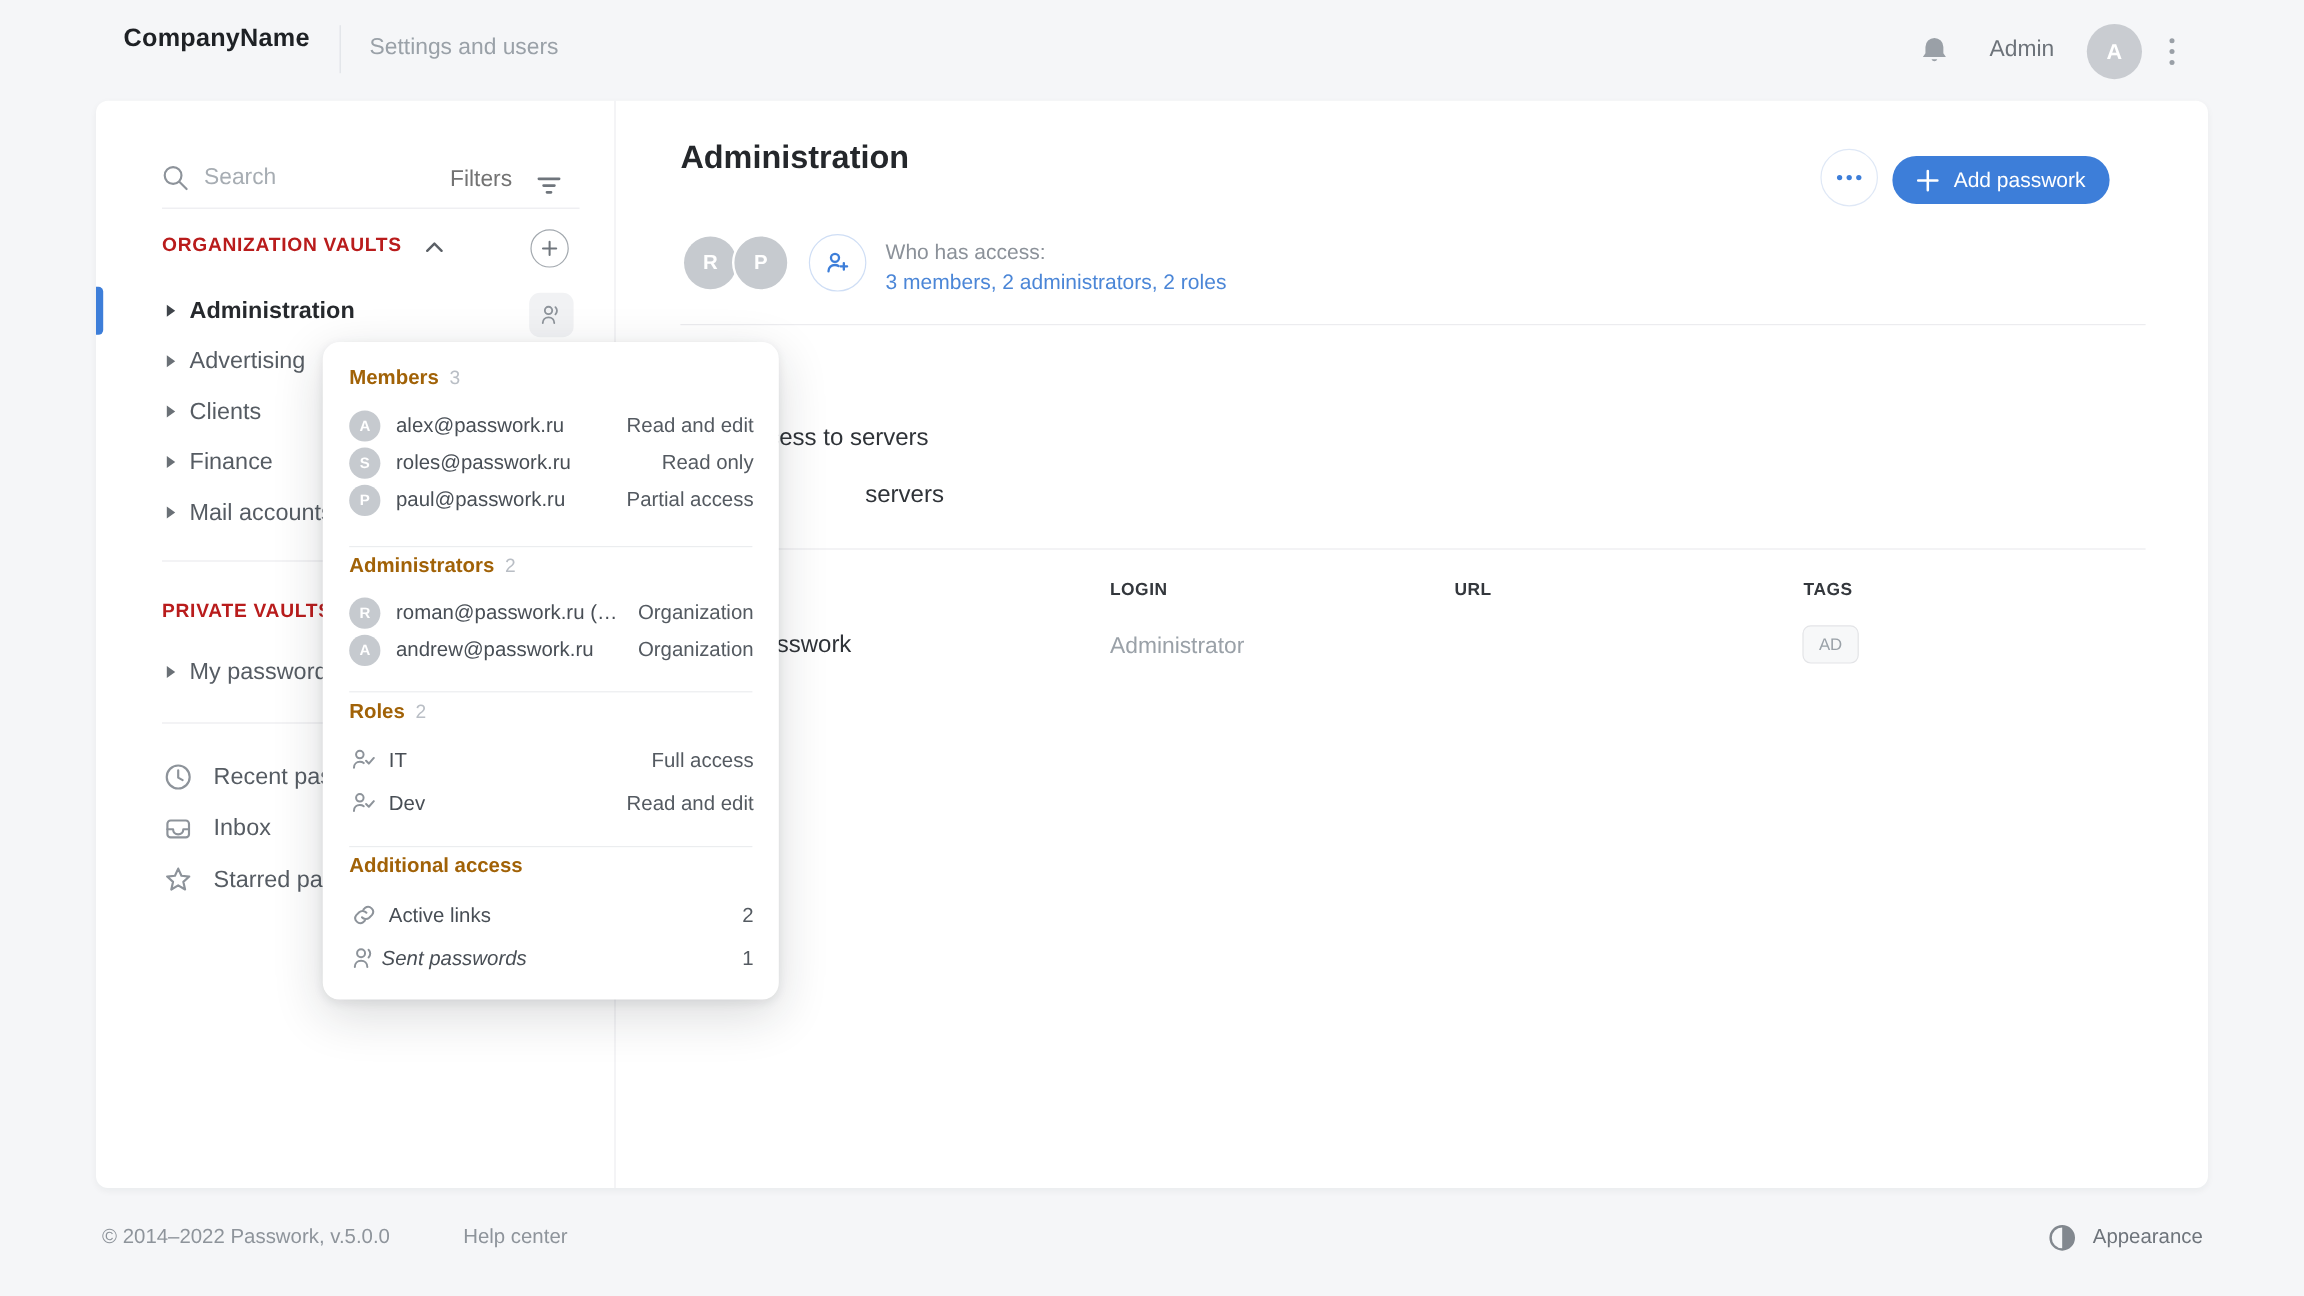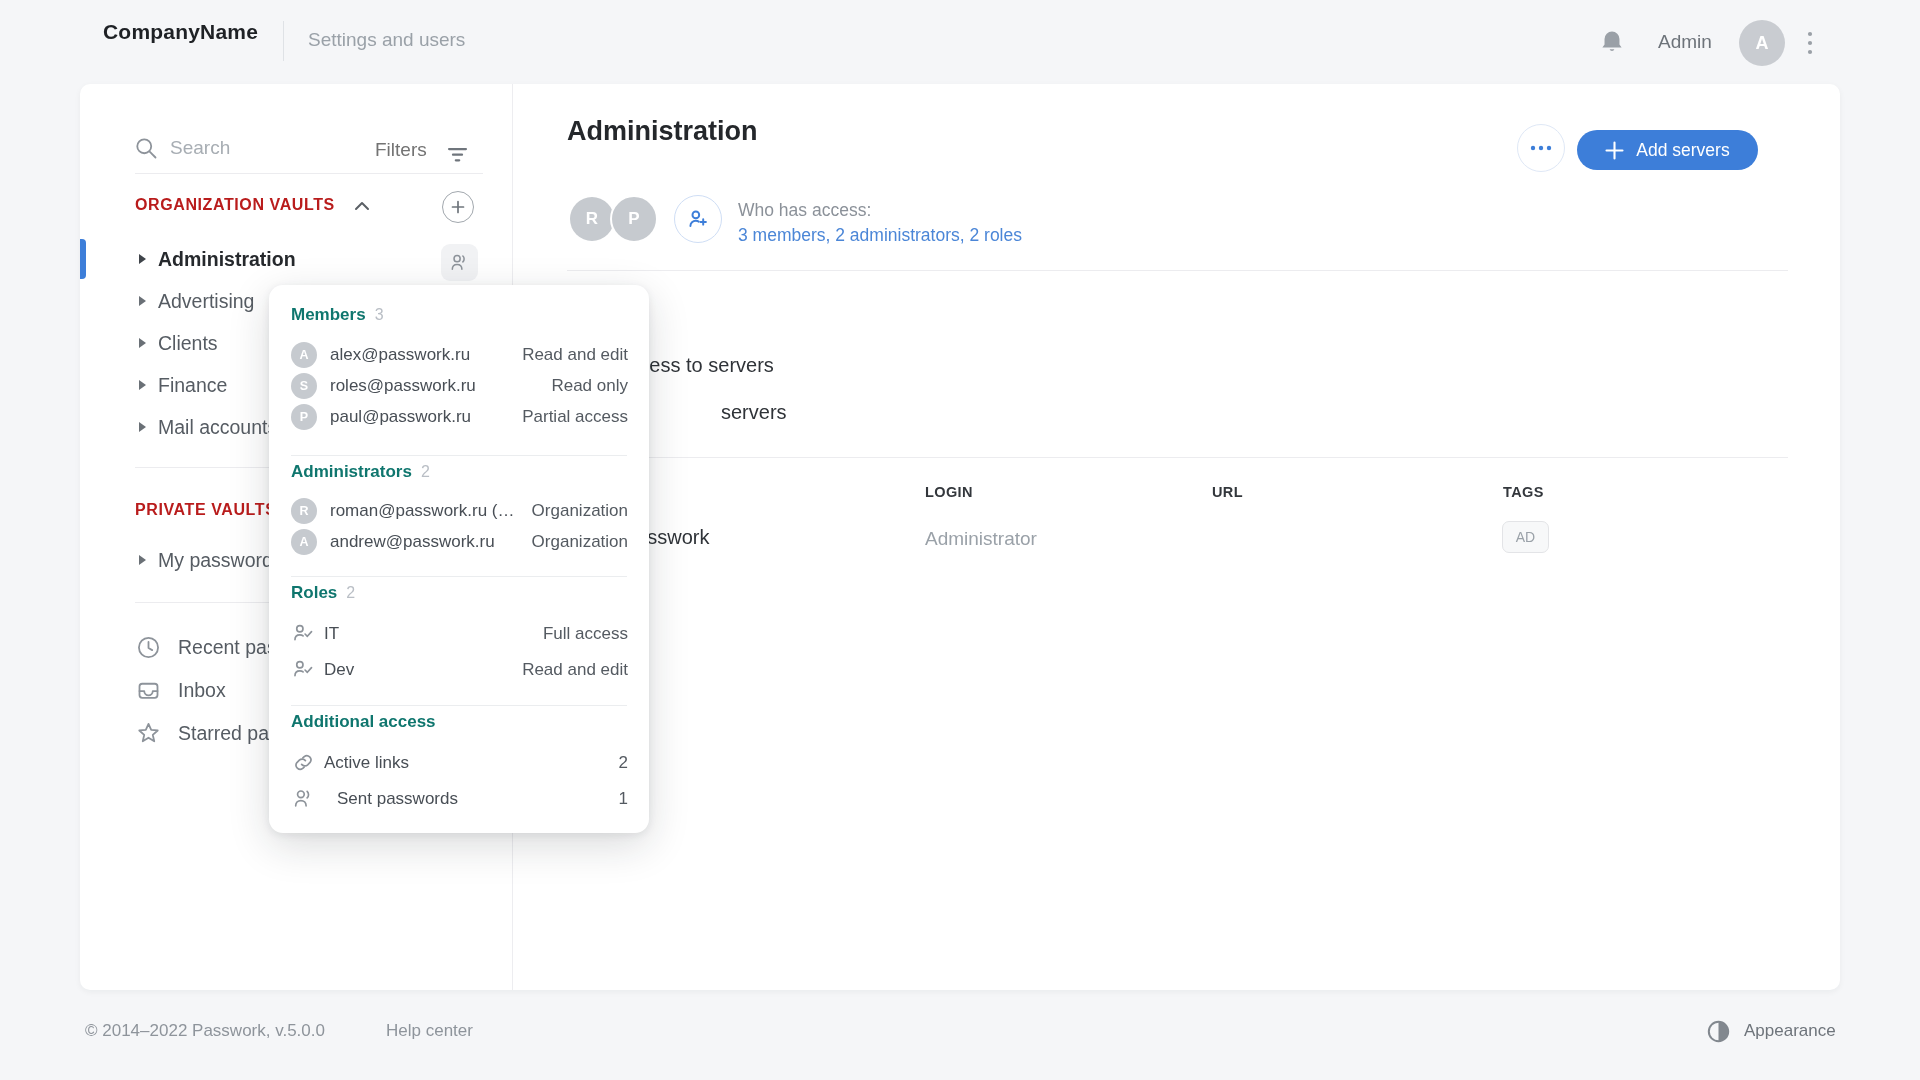--- a/index.html
+++ b/index.html
@@ -46,21 +46,21 @@
   .people-btn{width:37px;height:37px;border-radius:9px;background:#f1f2f4;
     display:flex;align-items:center;justify-content:center;cursor:pointer;}
   .tool-label{font-size:19.5px;color:#565c63;white-space:nowrap;}
 
   
   .popover{
     left:269px;top:285px;width:380px;height:548px;background:#fff;border-radius:14px;
     box-shadow:0 12px 42px rgba(25,30,40,.16), 0 2px 8px rgba(25,30,40,.08);
     z-index:50;
   }
-  .pop-title{font-size:17px;font-weight:700;color:#0f766e;}
+  .pop-title{font-size:17px;font-weight:700;color:#a16207;}
   .pop-count{font-size:16px;color:#b9bec5;font-weight:400;margin-left:9px;}
   .pop-row{position:absolute;left:22px;right:21px;height:27px;display:flex;align-items:center;}
   .pop-avatar{width:26px;height:26px;border-radius:50%;background:#c6cacf;flex:0 0 26px;
     display:flex;align-items:center;justify-content:center;color:#fff;font-size:12.5px;font-weight:700;}
   .pop-email{font-size:17px;color:#484e55;margin-left:13px;white-space:nowrap;}
   .pop-access{font-size:17px;color:#545a61;margin-left:auto;white-space:nowrap;}
   .pop-div{position:absolute;left:22px;right:22px;height:1px;background:#ebedef;}
 
   
   .main-title{font-size:27px;font-weight:700;color:#24272b;}
@@ -220,21 +220,21 @@
       <circle cx="12" cy="4" r="2.2" fill="#3d7ed9"></circle>
       <circle cx="20" cy="4" r="2.2" fill="#3d7ed9"></circle>
     </svg>
 </div>
 <button class="abs add-btn" style="left:1577px;top:130px;background:#3d7ed9;">
   <span class="icon">
     <svg width="19" height="19" viewBox="0 0 19 19">
         <path d="M9.5 1.5v16M1.5 9.5h16" stroke="#fff" stroke-width="2.1" stroke-linecap="round"></path>
       </svg>
   </span>
-  <span>Add servers</span>
+  <span>Add passwork</span>
 </button>
 
 <div class="abs hline" style="left:567px;top:270px;width:1221px;"></div>
 
 <div class="abs folder-name" style="left:616px;top:354px;">Access to servers</div>
 <div class="abs folder-name" style="left:693px;top:401px;margin-left:28px;">servers</div>
 
 <div class="abs hline" style="left:567px;top:457px;width:1221px;"></div>
 
 <div class="abs th" style="left:925px;top:484px;">LOGIN</div>
@@ -325,21 +325,21 @@
     <span class="pop-access">2</span>
   </div>
   <div class="pop-row" style="top:500px;">
     <span class="icon" style="flex:0 0 26px;">
       <svg width="25" height="25" viewBox="0 0 24 24">
           <circle class="icn" cx="9.5" cy="8" r="3.2"></circle>
           <path class="icn" d="M4.5 19c0-3.1 2.2-5 5-5s5 1.9 5 5"></path>
           <path class="icn" d="M15.5 5.2a4.3 4.3 0 0 1 0 6.2"></path>
         </svg>
     </span>
-    <span class="pop-email" style="margin-left:20px;">Sent passwords</span>
+    <span class="pop-email" style="margin-left:1px;font-style:italic;">Sent passwords</span>
     <span class="pop-access">1</span>
   </div>
 </div>
 
 <div class="abs foot-text" style="left:85px;top:1021px;">© 2014–2022 Passwork, v.5.0.0</div>
 <div class="abs foot-link" style="left:386px;top:1021px;">Help center</div>
 <div class="abs icon" style="left:1705px;top:1018px;">
   <svg width="27" height="27" viewBox="0 0 24 24">
       <circle class="icn" style="stroke:#82888f;stroke-width:1.8" cx="12" cy="12" r="8.6"></circle>
       <path d="M12 3.4a8.6 8.6 0 0 1 0 17.2z" fill="#82888f"></path>

